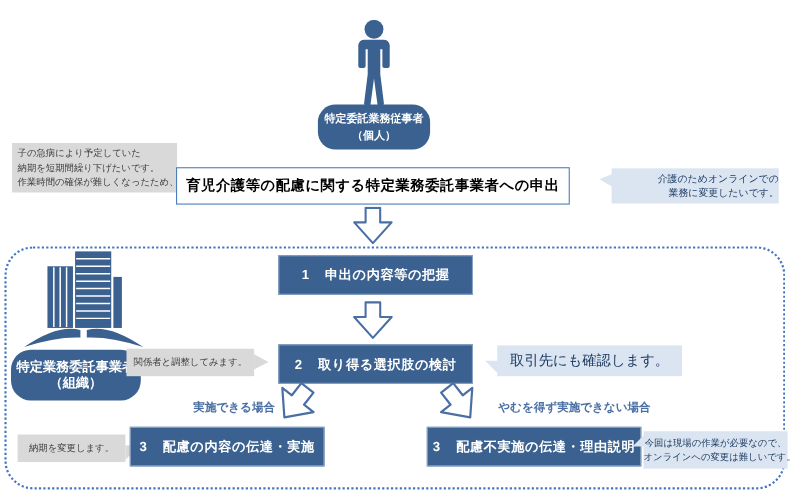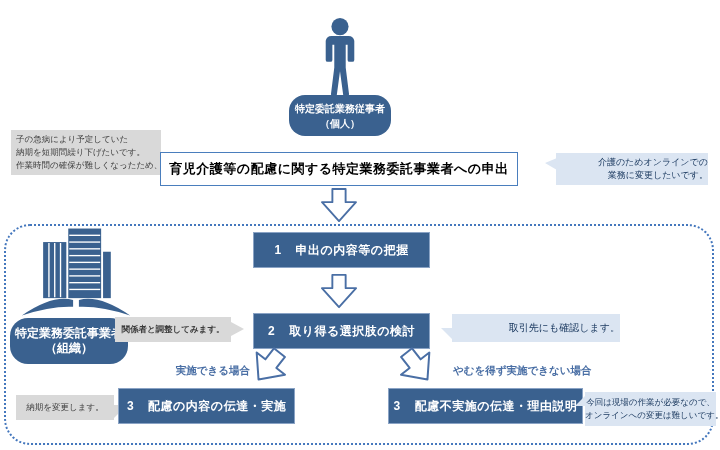--- a/index.html
+++ b/index.html
@@ -53,22 +53,22 @@
   }
   .branch-label-left{left:158px;top:364px;width:92px;text-align:right;}
   .branch-label-right{left:453px;top:364px;text-align:left;}
   
   .bubble{position:absolute;box-sizing:border-box;}
   .bubble .line{white-space:nowrap;}
   .bubble-gray{background:#d9d9d9;color:#3c3c3c;}
   .bubble-blue{background:#dbe5f2;color:#17365d;}
   .bubble-ind-left{left:11px;top:130px;width:150px;height:45px;padding:3px 5px;font-size:8.5px;line-height:13px;text-align:left;}
   .bubble-ind-right{left:556px;top:153px;width:152px;height:32px;padding:3px 0;font-size:9px;line-height:13px;text-align:right;}
-  .bubble-step2-left{left:115px;top:317px;width:116px;height:25px;font-size:8.5px;line-height:25px;text-align:center;font-weight:bold;}
-  .bubble-step2-right{left:452px;top:314px;width:168px;height:28px;font-size:10px;line-height:28px;text-align:right;}
+  .bubble-step2-left{left:115px;top:317px;width:116px;height:25px;font-size:8.5px;line-height:25px;text-align:center;}
+  .bubble-step2-right{left:452px;top:314px;width:168px;height:28px;font-size:13px;line-height:28px;text-align:center;}
   .bubble-step3-left{left:16px;top:395px;width:98px;height:25px;font-size:8.5px;line-height:25px;text-align:center;}
   .bubble-step3-right{left:585px;top:392px;width:131px;height:34px;padding:4px 0;font-size:8.5px;line-height:13px;text-align:center;}
   
   .tail{position:absolute;width:0;height:0;}
   .tail-right-down-gray{right:-13px;bottom:2px;border-top:13px solid #d9d9d9;border-right:13px solid transparent;}
   .tail-left-blue{left:-11px;top:5px;border-top:5px solid transparent;border-bottom:7px solid transparent;border-right:12px solid #dbe5f2;}
   .tail-right-gray{right:-13px;top:5px;border-top:7px solid transparent;border-bottom:7px solid transparent;border-left:13px solid #d9d9d9;}
   .tail-left-down-blue{left:-11px;bottom:2px;border-top:12px solid #dbe5f2;border-left:12px solid transparent;}
   .tail-left-up-blue{left:-10px;top:3px;border-bottom:11px solid #dbe5f2;border-left:11px solid transparent;}
 </style>

